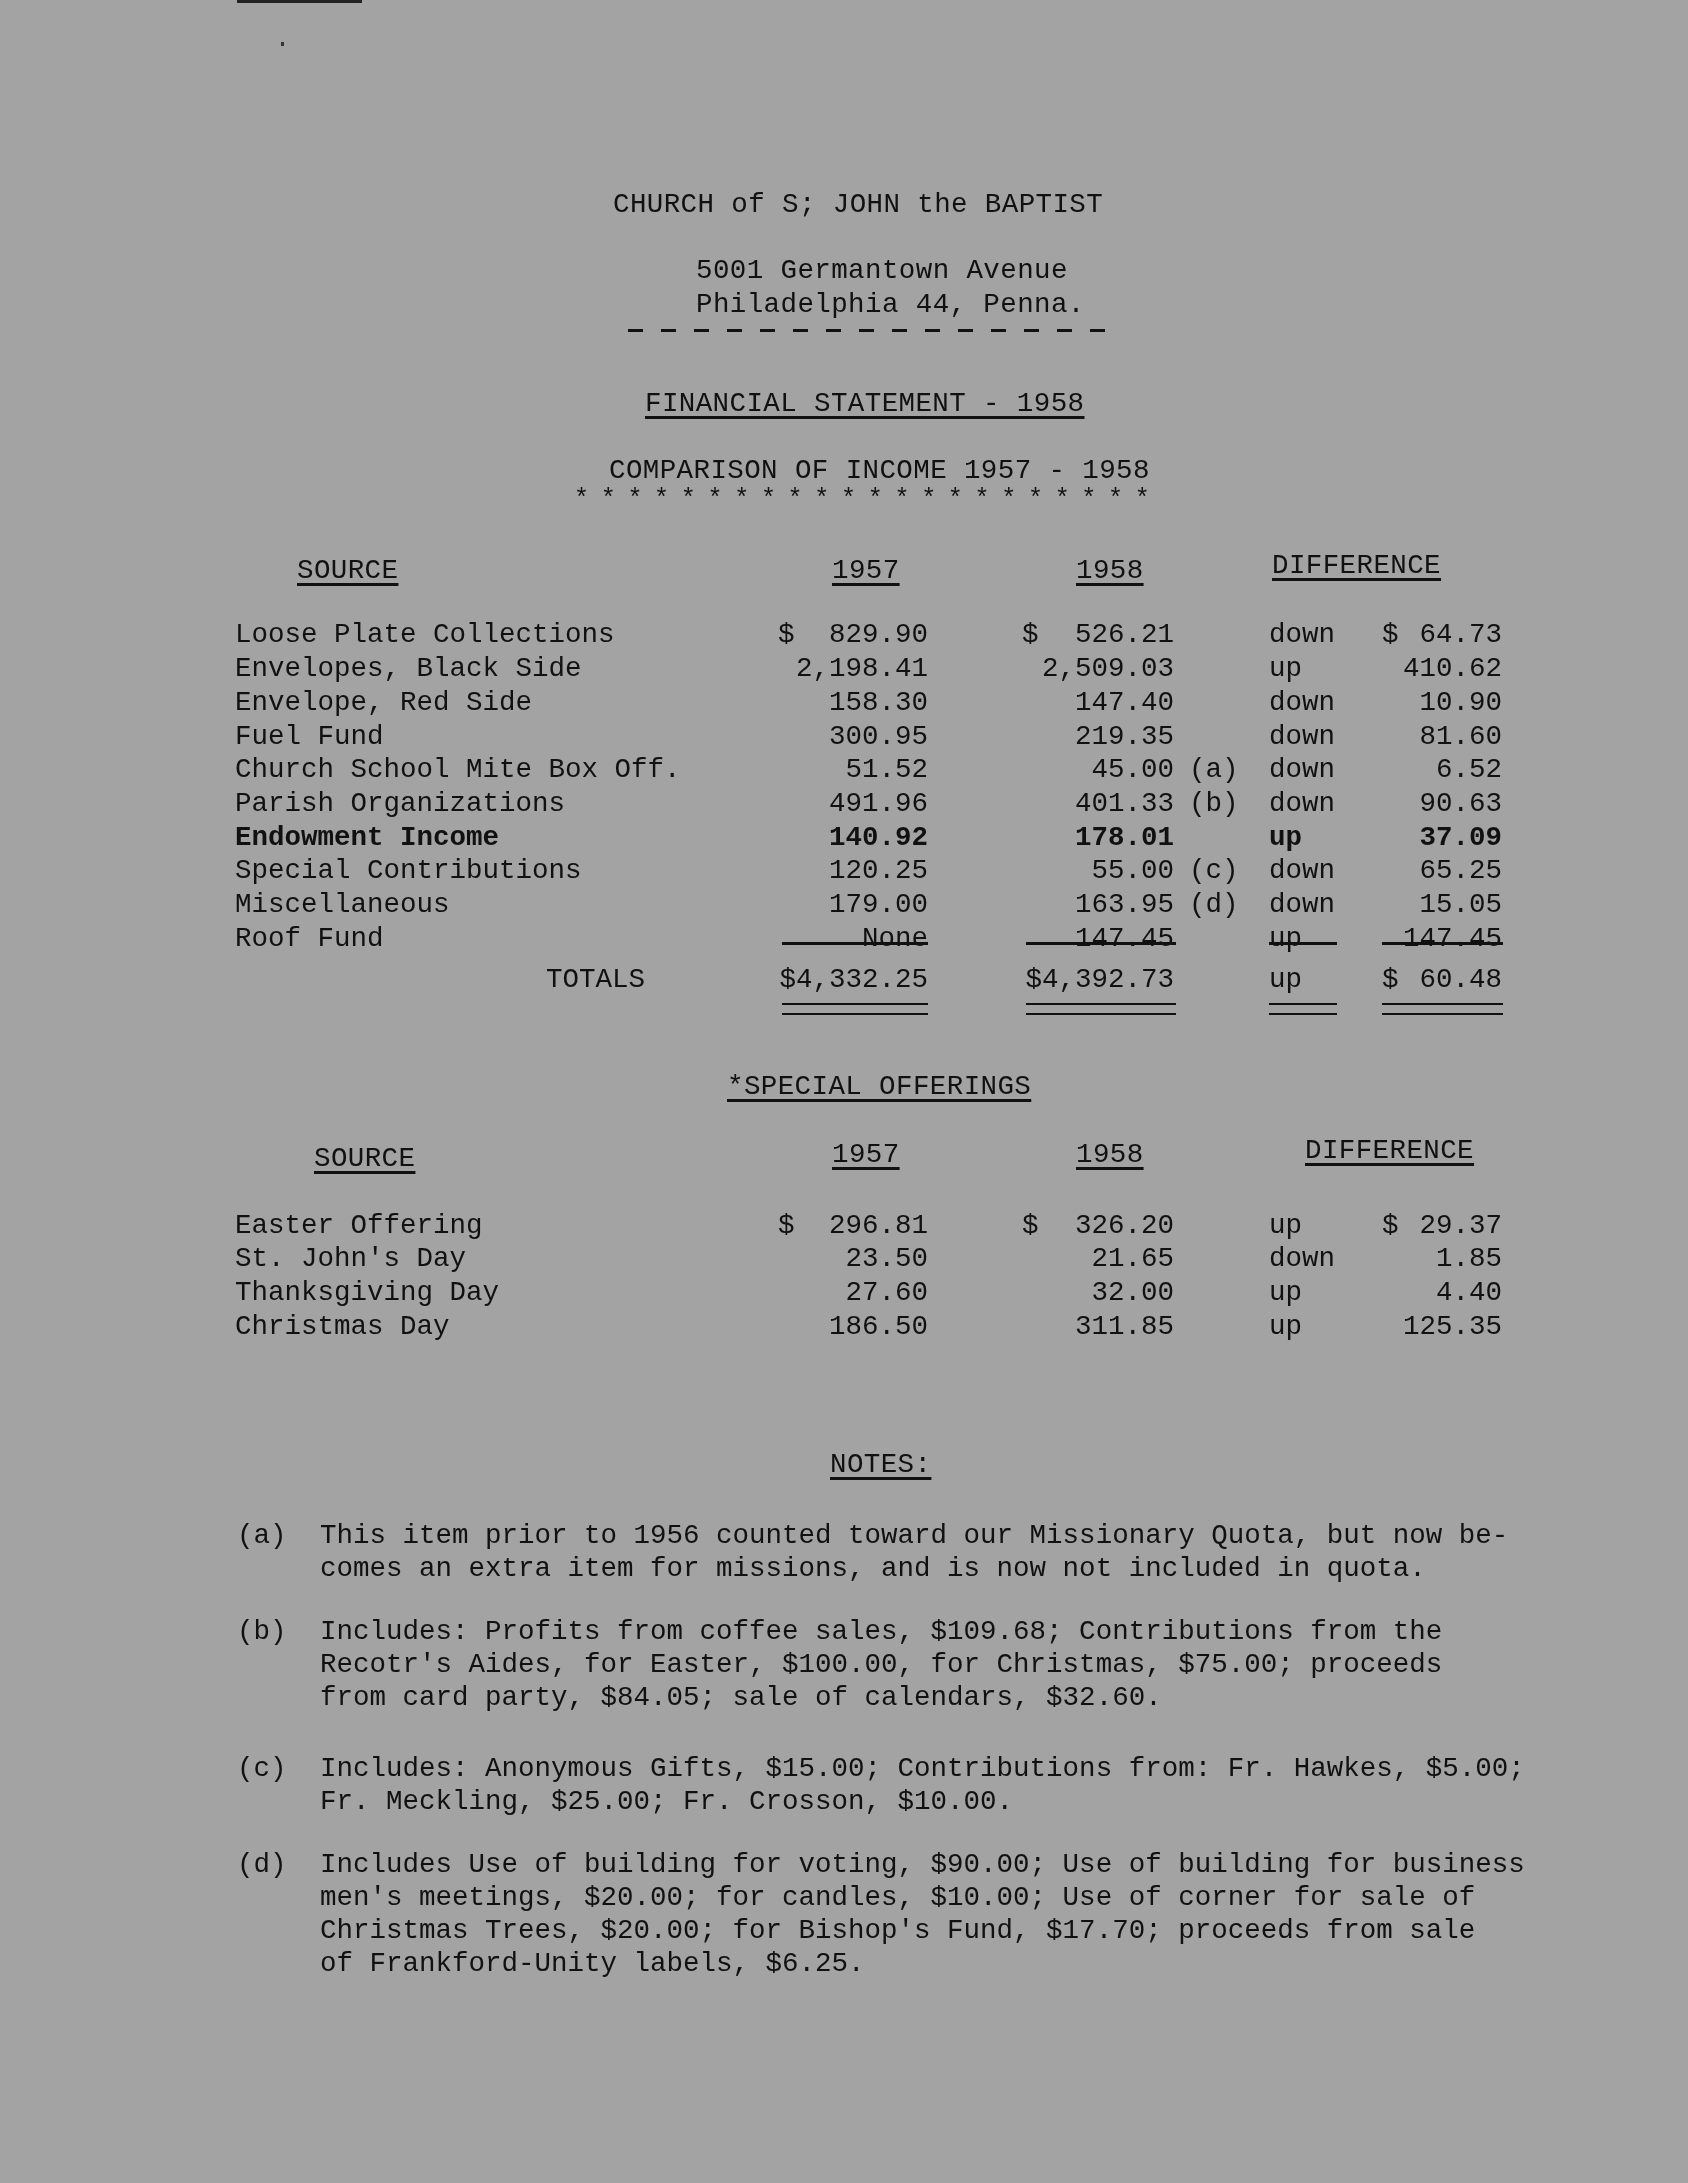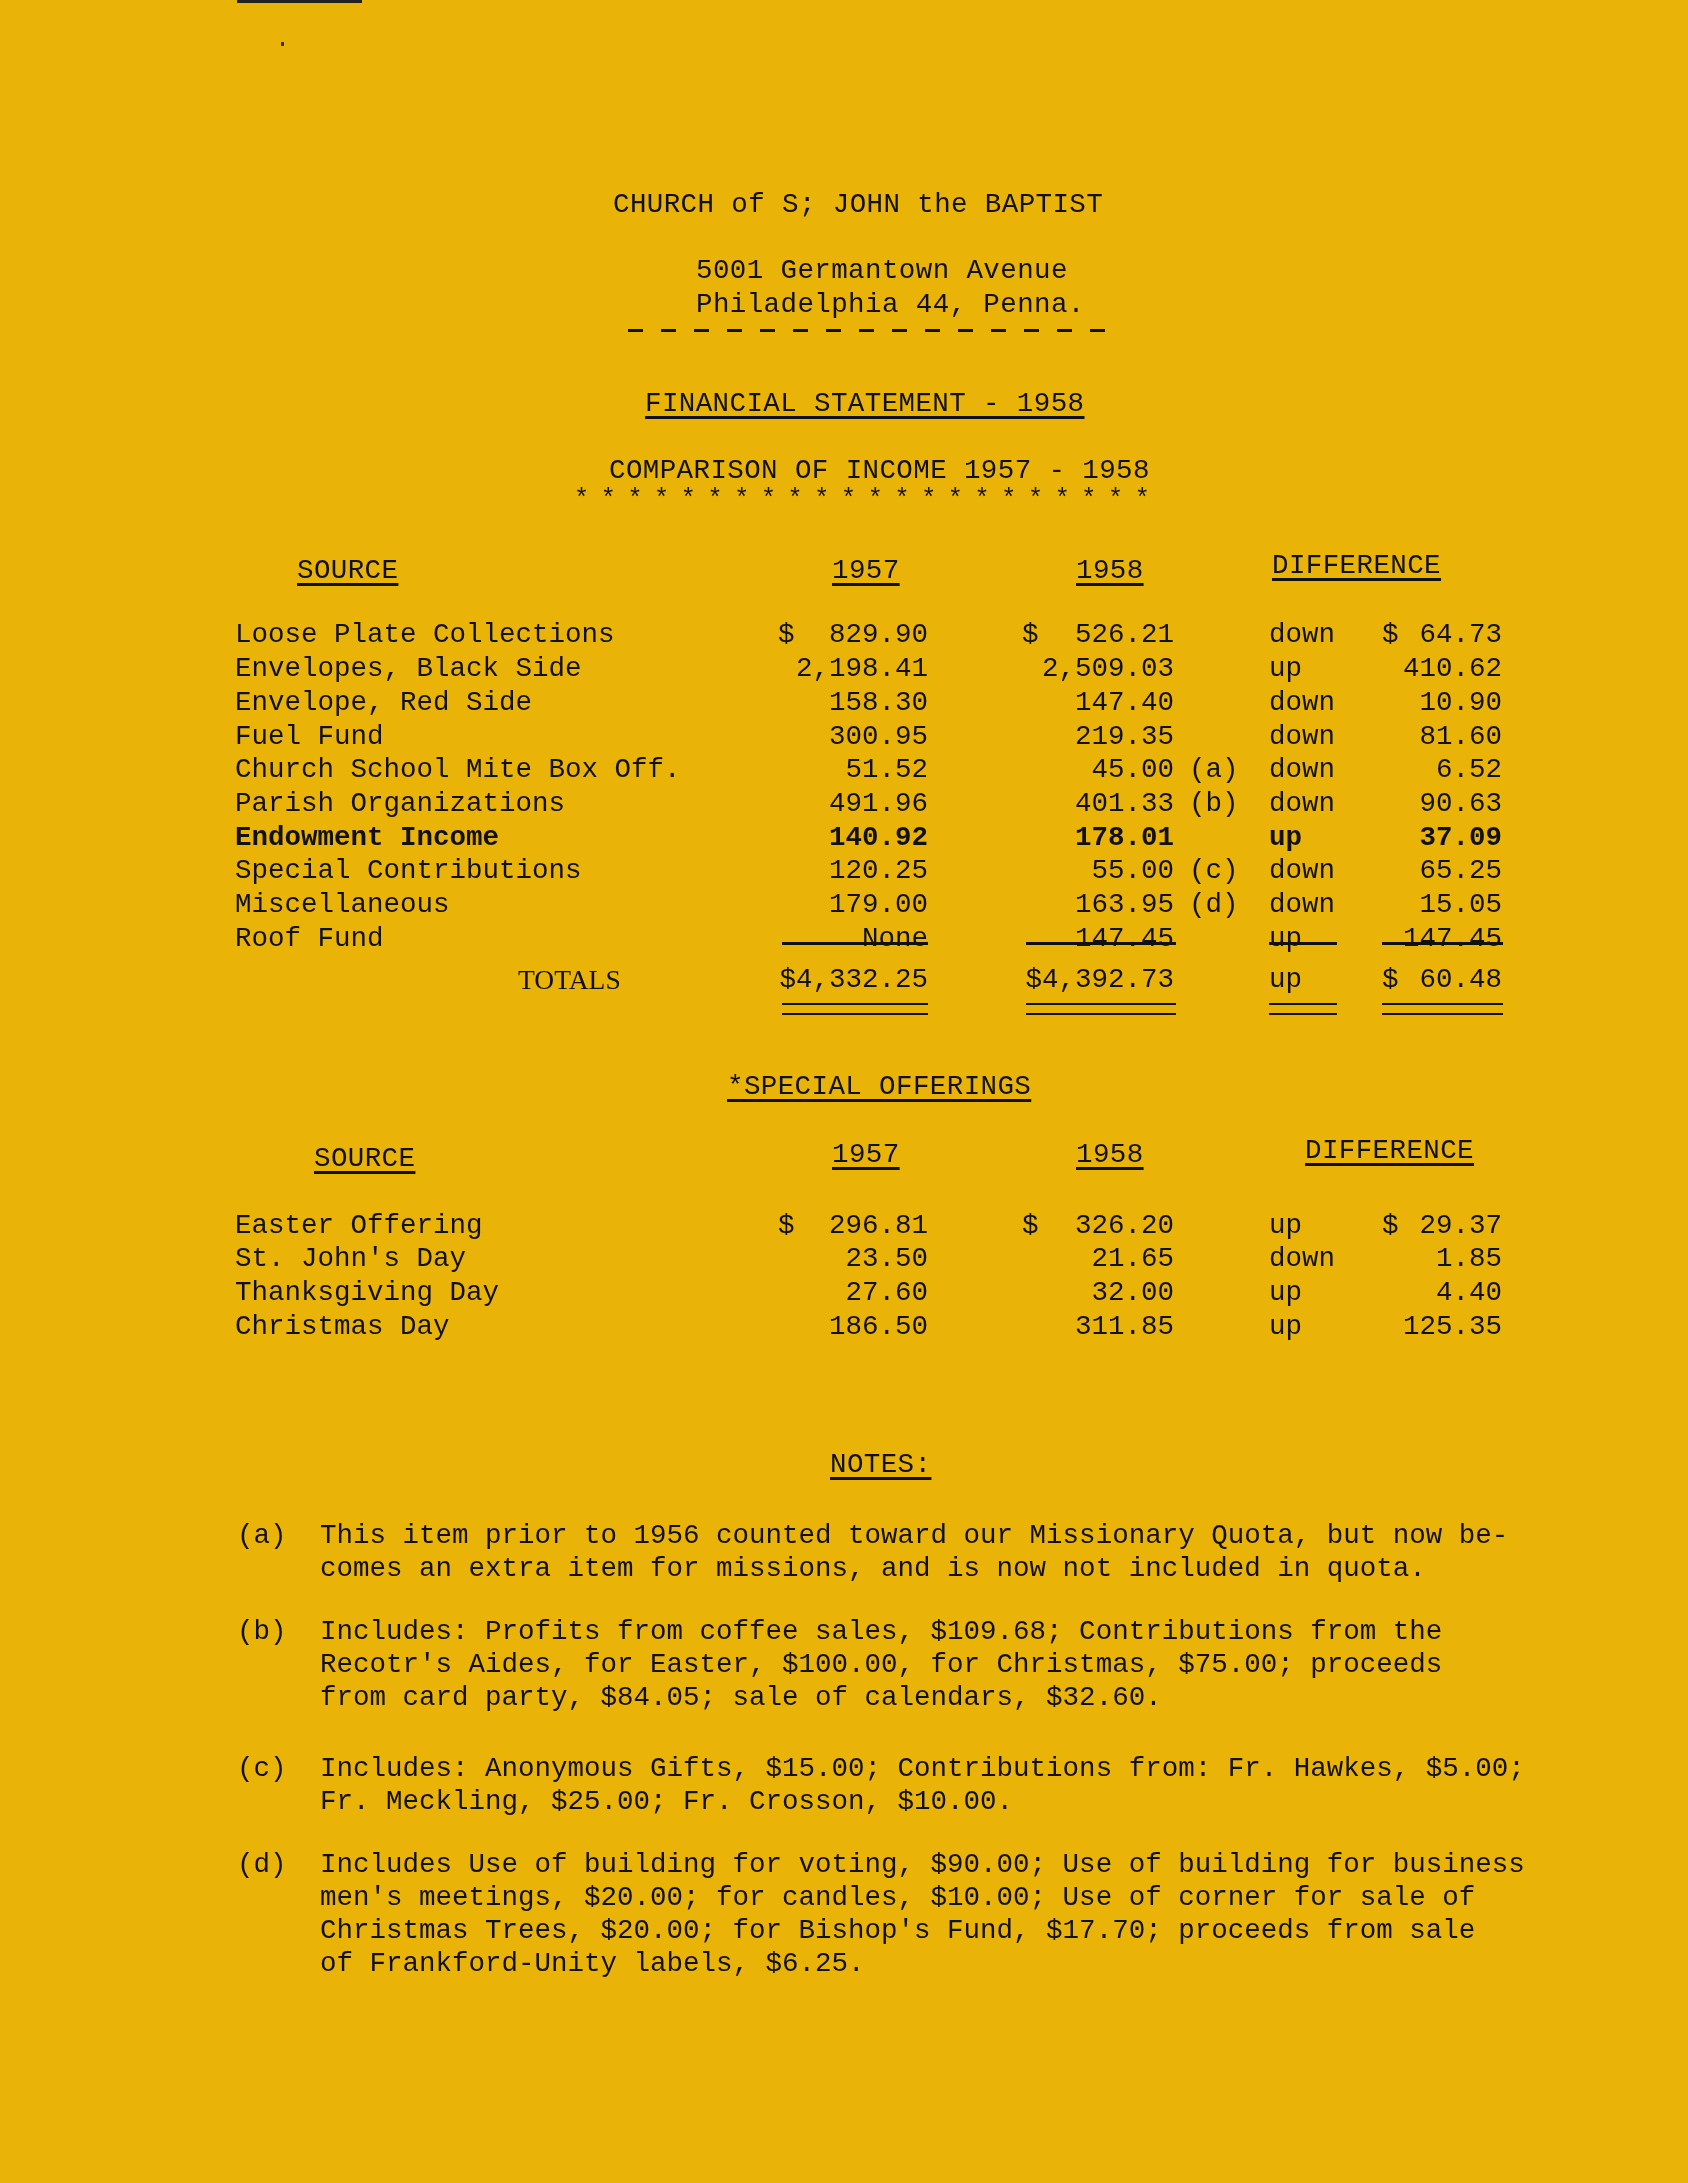--- a/index.html
+++ b/index.html
@@ -1,18 +1,18 @@
 <!DOCTYPE html>
 <html style="font-size:13.3px"><head>
 <meta charset="utf-8">
 <style>
   html, body { margin: 0; padding: 0; background: #ffffff; }
   body { width: 1688px; height: 2183px; position: relative; overflow: hidden;
          font-family: "Liberation Mono", "DejaVu Sans Mono", monospace; color: #111; }
-  .page { position: absolute; left: 0; top: 0; width: 1688px; height: 2183px; background: #eab308; }
+  .page { position: absolute; left: 0; top: 0; width: 1688px; height: 2183px; background: #a3a3a3; }
   .scanline { position: absolute; left: 237px; top: 0; width: 125px; height: 2.5px; background: #222; }
   .speck { position: absolute; width: 2.5px; height: 4.2px; background: #333; }
   .t { position: absolute; white-space: pre; font-size: 27.5px; line-height: 33px; letter-spacing: 0.4px; }
   .u { text-decoration: underline; text-decoration-thickness: 2.5px; text-underline-offset: 5px; }
   .dashes { position: absolute; left: 628px; top: 329px; width: 479px; height: 3.3px;
             background: repeating-linear-gradient(90deg, #111 0 15px, transparent 15px 33px); }
   .stars { letter-spacing: 11.7px; font-size: 25px; }
   .rule { position: absolute; height: 2.5px; background: #111; }
   .drule { position: absolute; height: 7.5px; border-top: 2.5px solid #111; border-bottom: 2.5px solid #111; }
   .row { position: absolute; left: 0; width: 1688px; height: 33px; }
@@ -163,21 +163,21 @@
         <span class="c vdiff">147.45</span>
       </div>
     </div>
 
   <div class="rule" style="left:782px;top:942px;width:146px;"></div>
   <div class="rule" style="left:1026px;top:942px;width:150px;"></div>
   <div class="rule" style="left:1269px;top:942px;width:68px;"></div>
   <div class="rule" style="left:1382px;top:942px;width:121px;"></div>
 
   <div class="row" style="top:963px;">
-    <span class="c" style="left:518px;font-family:Liberation Serif, serif;">TOTALS</span>
+    <span class="c" style="left:546px;">TOTALS</span>
     <span class="c v57">$4,332.25</span>
     <span class="c v58">$4,392.73</span>
     <span class="c dir">up</span>
     <span class="c ddiff">$</span>
     <span class="c vdiff">60.48</span>
   </div>
   <div class="drule" style="left:782px;top:1003px;width:146px;"></div>
   <div class="drule" style="left:1026px;top:1003px;width:150px;"></div>
   <div class="drule" style="left:1269px;top:1003px;width:68px;"></div>
   <div class="drule" style="left:1382px;top:1003px;width:121px;"></div>

